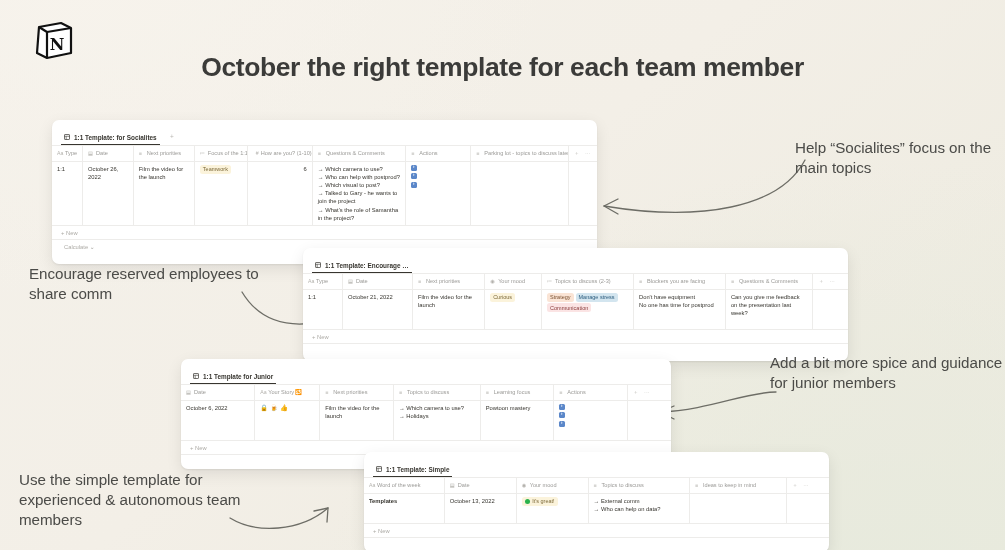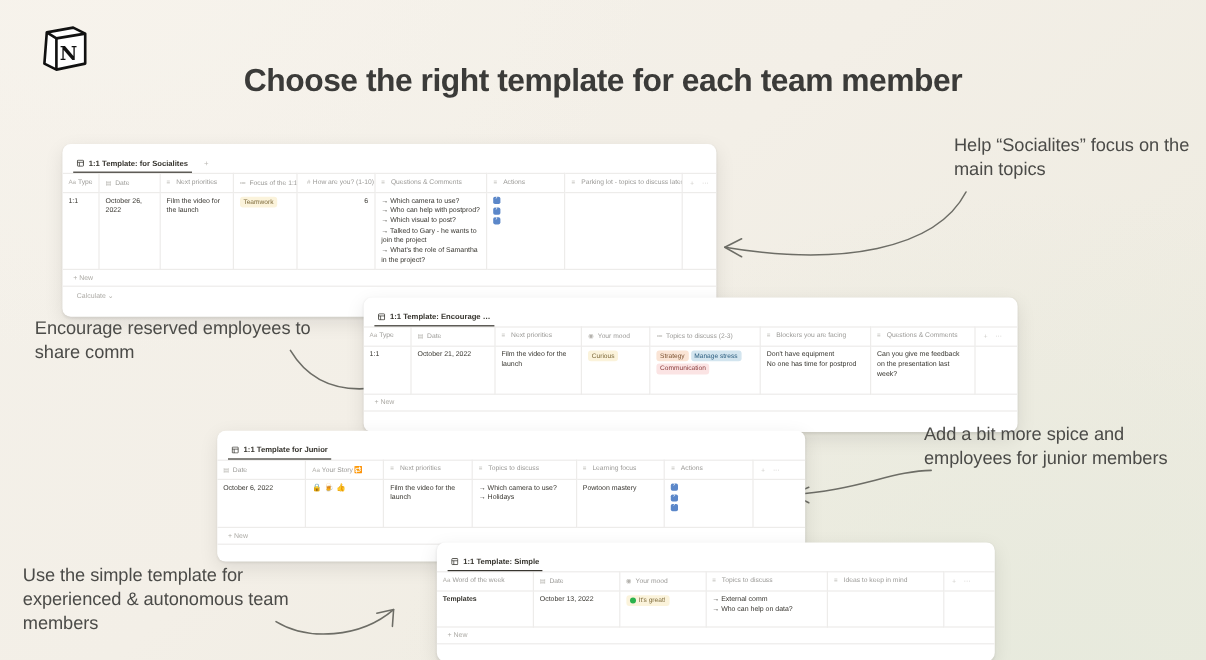--- a/index.html
+++ b/index.html
@@ -24,21 +24,21 @@
     font-size: 26.5px; font-weight: 700; letter-spacing: -0.4px;
     color: #3b3b39;
   }
 
   
   .anno {
     position: absolute;
     font-size: 15.2px; line-height: 20px; color: #4b4b48; font-weight: 400;
     letter-spacing: -0.05px;
   }
-  .anno-1 { left: 795px; top: 112px; width: 205px; }
+  .anno-1 { left: 795px; top: 138px; width: 205px; }
   .anno-2 { left: 29px;  top: 264px; width: 230px; }
   .anno-3 { left: 770px; top: 353px; width: 236px; }
   .anno-4 { left: 19px;  top: 470px; width: 245px; }
 
   
   .arrow { position: absolute; pointer-events: none; overflow: visible; }
   .arrow path { fill: none; stroke: #6d6d66; stroke-width: 1.3px; stroke-linecap: round; stroke-linejoin: round; }
 
   
   .card {
@@ -99,21 +99,21 @@
 </head>
 <body>
 
 <svg class="logo" viewBox="0 0 40 42">
   <path d="M5 8 L27 4 L37 9 L37 34 L13 39 L3 34 Z" fill="#fff" stroke="#111" stroke-width="2.2" stroke-linejoin="round"></path>
   <path d="M5 8 L13 13 L13 39" fill="none" stroke="#111" stroke-width="2.2" stroke-linejoin="round"></path>
   <path d="M13 13 L37 9" fill="none" stroke="#111" stroke-width="2.2"></path>
   <text x="23" y="31" font-family="DejaVu Serif, serif" font-size="16" font-weight="700" fill="#111" text-anchor="middle">N</text>
 </svg>
 
-<div class="title">Choose the right template for each team member</div>
+<div class="title">October the right template for each team member</div>
 
 <svg class="arrow" style="left:590px; top:150px; width:230px; height:70px;">
   <path d="M215 10 C190 58, 110 72, 14 56"></path>
   <path d="M14 56 L28 49 M14 56 L28 64"></path>
 </svg>
 <svg class="arrow" style="left:240px; top:288px; width:90px; height:45px;">
   <path d="M2 4 C20 34, 48 40, 80 34"></path>
   <path d="M80 34 L66 29 M80 34 L67 41"></path>
 </svg>
 <svg class="arrow" style="left:650px; top:388px; width:130px; height:40px;">
@@ -338,14 +338,14 @@
       <td></td>
     </tr>
   </tbody>
     </table>
   <div class="row-new">+  New</div>
   <div class="pad-bot" style="height:14px"></div>
 </div>
 
 <div class="anno anno-1">Help “Socialites” focus on the main topics</div>
 <div class="anno anno-2">Encourage reserved employees to share comm</div>
-<div class="anno anno-3">Add a bit more spice and employees for junior members</div>
+<div class="anno anno-3">Add a bit more spice and guidance for junior members</div>
 <div class="anno anno-4">Use the simple template for experienced &amp; autonomous team members</div>
 
 </body></html>

